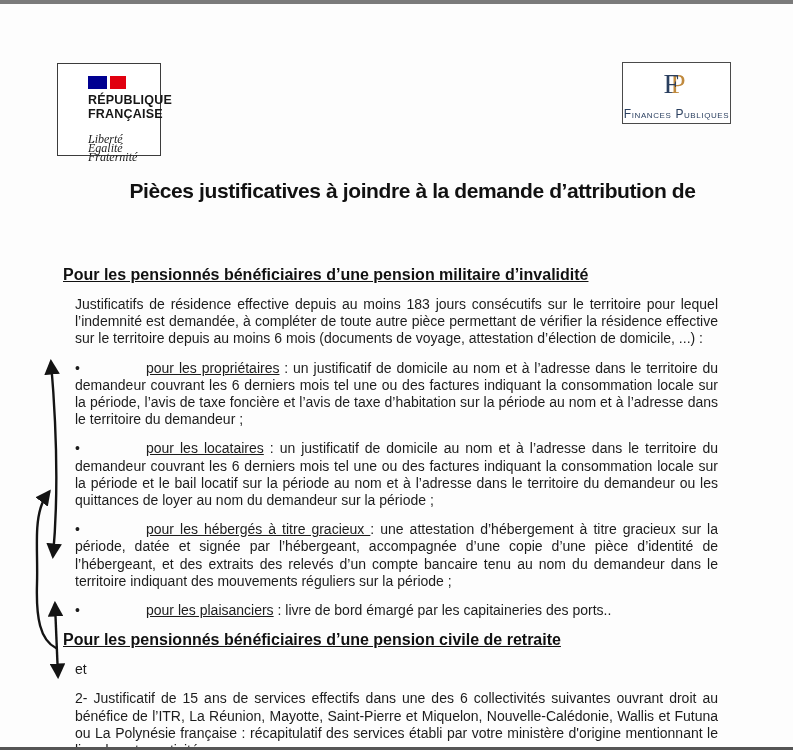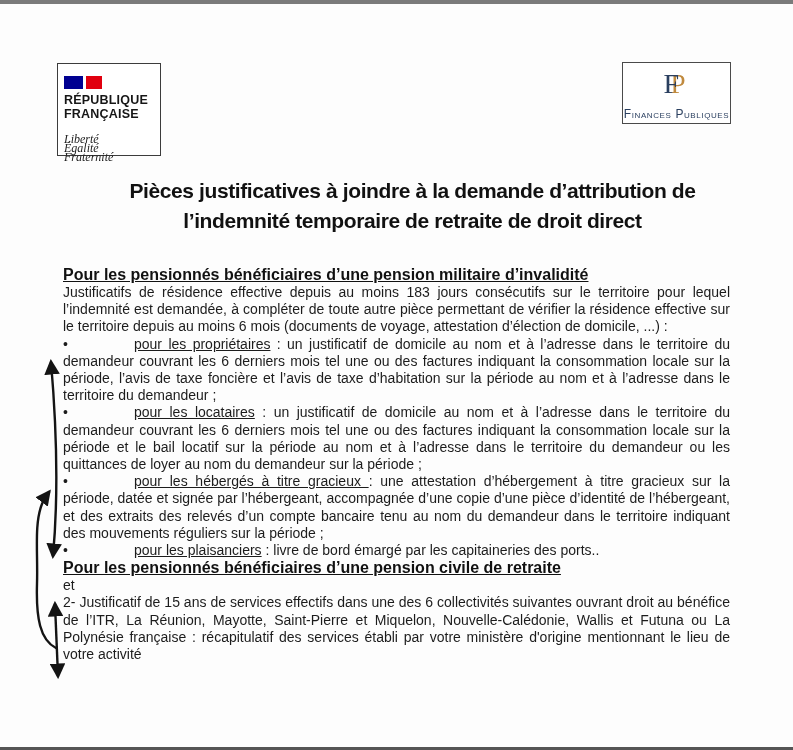--- a/index.html
+++ b/index.html
@@ -9,21 +9,21 @@
     background:#fdfdfd; overflow:hidden;
     font-family:"Liberation Sans", sans-serif;
     color:#1c1c1c;
   }
   .edge-bar-top { position:absolute; top:0; left:0; width:793px; height:4px; background:#7b7b7b; }
   .edge-bar-bottom { position:absolute; bottom:0; left:0; width:793px; height:3px; background:#555; }
 
   
   .rf-logo {
     position:absolute; left:57px; top:63px; width:104px; height:93px;
-    background:#fff; border:1px solid #3c3c3c; padding:12px 0 0 6px;
+    background:#fff; border:1px solid #3c3c3c; padding:12px 0 0 30px;
   }
   .rf-flag { display:flex; gap:3px; margin-bottom:5px; }
   .rf-flag .b { width:19px; height:13px; }
   .rf-flag .r { width:16px; height:13px; }
   .rf-name { font-weight:bold; font-size:12.5px; line-height:13.5px; letter-spacing:0.2px; color:#161616; }
   .rf-motto { margin-top:14px; font-family:"Liberation Serif", serif; font-style:italic; font-size:12px; line-height:9px; color:#222; }
 
   
   .fp-logo {
     position:absolute; left:622px; top:62px; width:109px; height:62px;
@@ -47,21 +47,21 @@
   
   .content {
     position:absolute; left:63px; top:266px; width:667px;
     font-size:14px; line-height:17.2px; text-align:justify;
   }
   .section-heading {
     font-size:16px; font-weight:bold; text-decoration:underline;
     line-height:18px; color:#111; text-align:left;
   }
   .section-heading.second { }
-  .content p { margin:0; }
+  .content p { margin:12px; }
   .bullet .marker { display:inline-block; width:42px; }
   .bullet u, .content u { text-decoration:underline;padding-left:29px; }
   .connector { font-weight:normal; text-align:left; }
 
   
   .arrows { position:absolute; left:20px; top:340px; }
 </style>
 </head>
 <body>
 
@@ -88,21 +88,20 @@
   <div class="fp-logo">
     <div class="fp-monogram">
       <span class="p" style="color: rgb(192, 138, 62);">P</span>
       <span class="f" style="color: rgb(42, 63, 95);">F</span>
     </div>
     <div class="fp-label" style="color: rgb(42, 63, 95);">Finances Publiques</div>
   </div>
 
   <div class="doc-title">
     <div>Pièces justificatives à joindre à la demande d’attribution de</div>
-    <div>l’indemnité temporaire de retraite de droit direct</div>
   </div>
 
   <div class="content">
 
     <h2 class="section-heading">Pour les pensionnés bénéficiaires d’une pension militaire d’invalidité</h2>
 
     <p class="intro">Justificatifs de résidence effective depuis au moins 183 jours consécutifs sur le territoire pour lequel l’indemnité est demandée, à compléter de toute autre pièce permettant de vérifier la résidence effective sur le territoire depuis au moins 6 mois (documents de voyage, attestation d’élection de domicile, ...) :</p>
 
     <p class="bullet"><span class="marker">•</span><u>pour les propriétaires</u><span> : un justificatif de domicile au nom et à l’adresse dans le territoire du demandeur couvrant les 6 derniers mois tel une ou des factures indiquant la consommation locale sur la période, l’avis de taxe foncière et l’avis de taxe d’habitation sur la période au nom et à l’adresse dans le territoire du demandeur ;</span></p>
 

